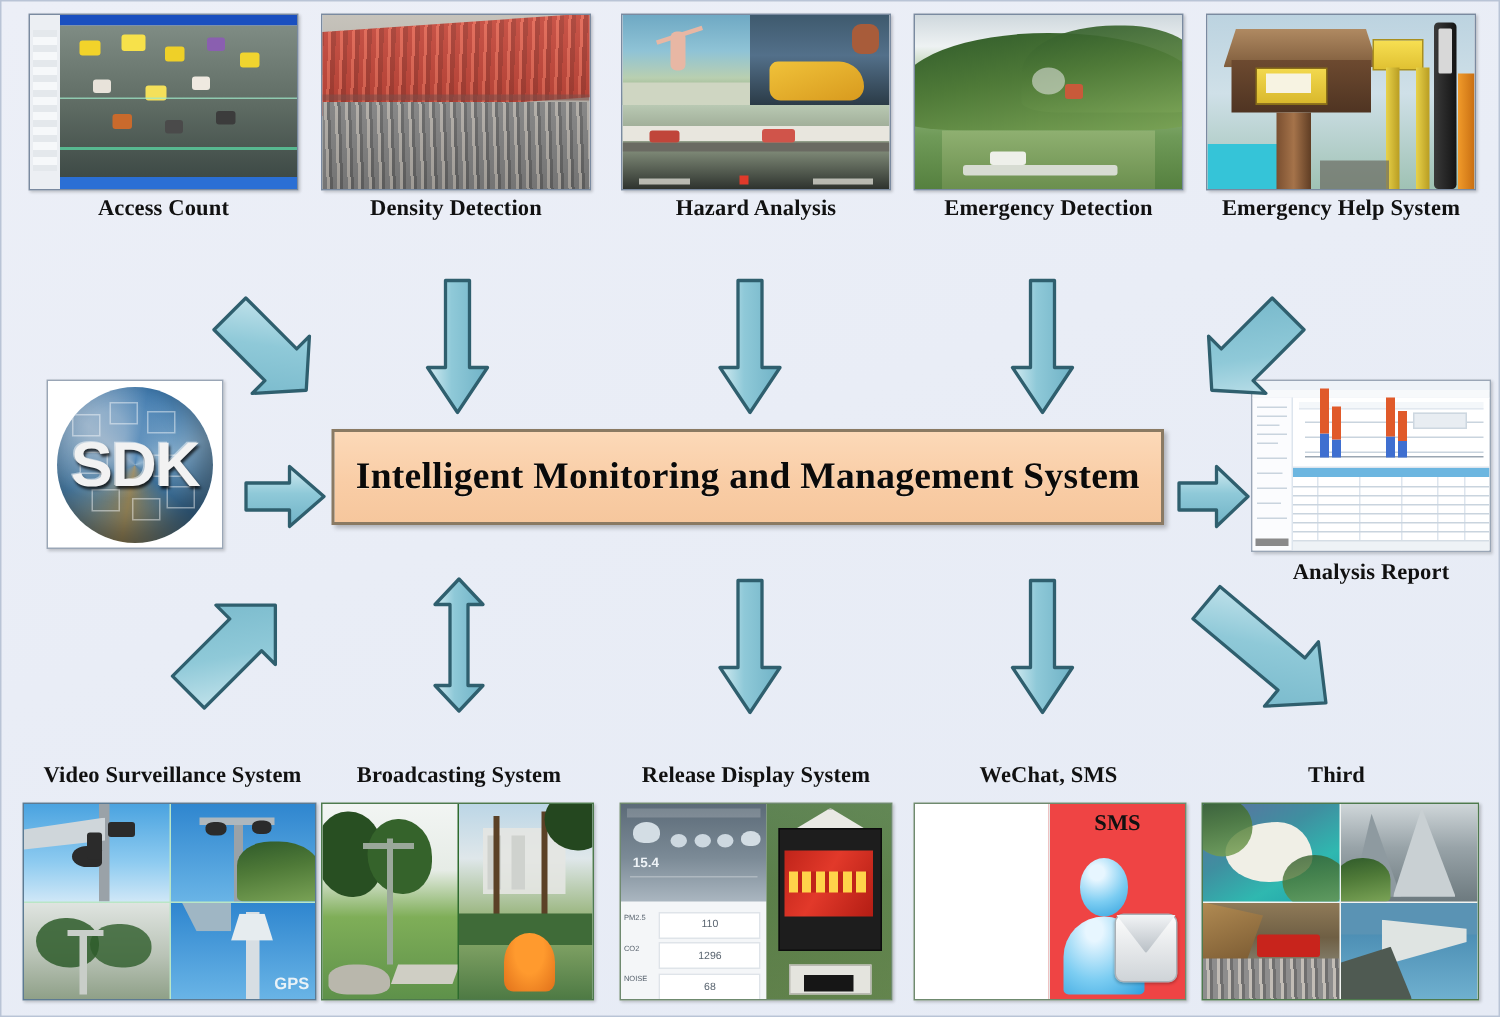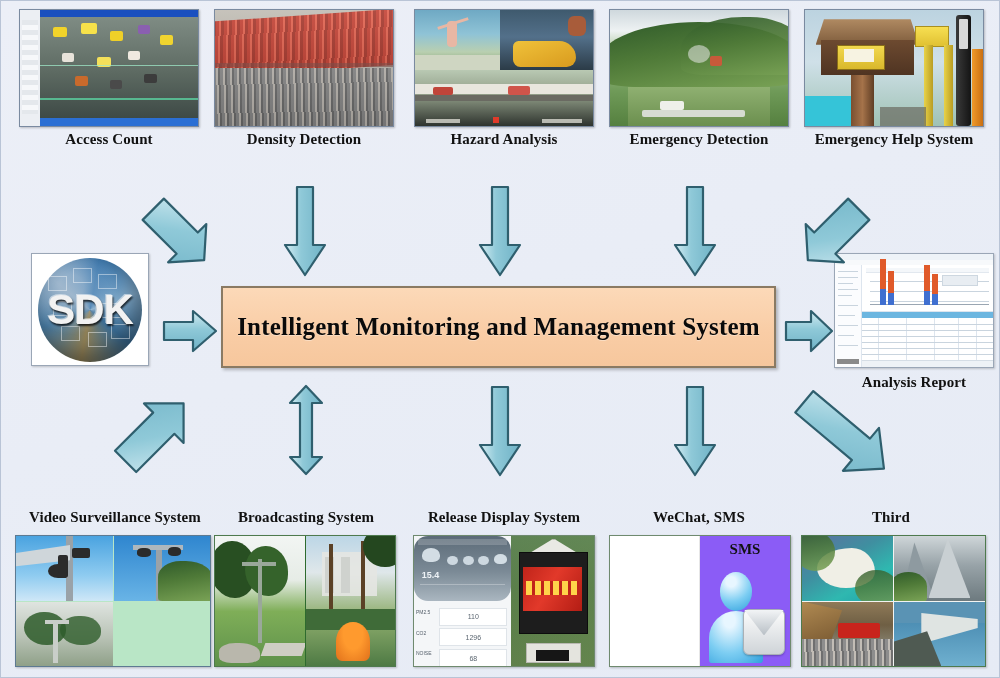--- a/index.html
+++ b/index.html
@@ -24,21 +24,21 @@
     box-shadow:1px 1px 2px rgba(0,0,0,.22);overflow:hidden;}
   .panel .grid{position:absolute;inset:0;display:grid;gap:1px;background:#c9d9c9;}
   .cell{position:relative;overflow:hidden;}
 
   .cap{position:absolute;text-align:center;
     font-family:"Liberation Serif", serif;font-weight:700;
     color:#111;font-size:15px;letter-spacing:.1px;white-space:nowrap;}
 
   
   #center-box{
-    position:absolute;left:220px;top:285px;width:555px;height:82px;
+    position:absolute;left:220px;top:285px;width:555px;height:64px;
     box-sizing:border-box;
     border:2px solid #8a7a63;
     background:linear-gradient(180deg,#fcd9b8 0%,#f9cda6 55%,#f6c79d 100%);
     box-shadow:2px 2px 3px rgba(0,0,0,.25);
     display:flex;align-items:center;justify-content:center;
   }
   #center-box .ttl{
     font-family:"Liberation Serif", serif;font-weight:700;
     font-size:25px;color:#0a0a0a;letter-spacing:.2px;white-space:nowrap;
     text-shadow:0 1px 0 rgba(255,255,255,.35);
@@ -87,38 +87,38 @@
       repeating-linear-gradient(92deg,#c0392b 0 3px,#e05a46 3px 5px,#a22f23 5px 8px);}
   .crowdgrey{background:
       repeating-linear-gradient(88deg,#8d8d8d 0 3px,#c2bdb6 3px 5px,#6f6f6f 5px 7px);}
   .shade{position:absolute;inset:0;background:linear-gradient(180deg,rgba(255,255,255,.14),rgba(0,0,0,.18));}
   .tree{position:absolute;border-radius:48% 52% 45% 55%;background:#2e5c2a;}
   .trunk{position:absolute;background:#5b4126;}
   .pole{position:absolute;background:#9aa2a8;}
   .cam{position:absolute;background:#2b2b2b;border-radius:2px;}
 
   
-  #wechat-panel .half{position:absolute;top:0;bottom:0;width:50%;background:#8b5cf6;text-decoration:underline;}
+  #wechat-panel .half{position:absolute;top:0;bottom:0;width:50%;background:#ef4444;text-decoration:underline;}
   .wc-bubble{position:absolute;border-radius:50%;}
   .wc-green{background:radial-gradient(circle at 34% 28%,#b7e86a 0 18%,#86d12f 55%,#63ab17 100%);}
   .wc-white{background:radial-gradient(circle at 34% 28%,#ffffff 0 20%,#efefef 60%,#cdcdcd 100%);
     border:1px solid #c9c9c9;}
   .wc-eye{position:absolute;background:#1d1d1d;border-radius:50%;}
   .sms-head{position:absolute;border-radius:50%;
     background:radial-gradient(circle at 35% 25%,#e7f6ff 0 14%,#7ccdf2 55%,#2f9fdc 100%);}
   .sms-body{position:absolute;border-radius:48px 48px 6px 6px;
     background:radial-gradient(ellipse at 38% 18%,#e7f6ff 0 12%,#7ccdf2 55%,#2f9fdc 100%);}
   .sms-env{position:absolute;border-radius:6px;background:linear-gradient(180deg,#fdfdfd,#cfd4d8);
     border:1px solid #a9b0b6;box-shadow:0 1px 2px rgba(0,0,0,.25);}
   .sms-lbl{position:absolute;font-family:"Liberation Serif",serif;font-weight:700;color:#111;}
 
   
   .weatherapp{position:absolute;left:0;top:0;bottom:0;width:54%;background:#f4f6f8;}
   .wa-top{position:absolute;left:0;right:0;top:0;height:50%;
-    background:linear-gradient(180deg,#5c6b78 0%,#7b8a96 55%,#aab6c0 100%);border-radius:14px;}
+    background:linear-gradient(180deg,#5c6b78 0%,#7b8a96 55%,#aab6c0 100%);}
   .wa-row{position:absolute;left:4%;right:4%;height:16px;background:#fff;border:1px solid #dfe4e9;
     display:flex;align-items:center;justify-content:center;color:#5a6570;font-size:7px;
     font-family:"Liberation Sans",sans-serif;}
   .wa-tag{position:absolute;left:2%;font-size:5px;color:#56616c;font-family:"Liberation Sans",sans-serif;}
   .billboard{position:absolute;right:0;top:0;bottom:0;width:46%;
     background:linear-gradient(180deg,#8fae7e 0%,#6d8a60 40%,#4d6645 100%);}
   .bb-frame{position:absolute;background:#1d1d1d;border:1px solid #0c0c0c;}
   .bb-screen{position:absolute;background:linear-gradient(120deg,#c0241a 0%,#e2392a 45%,#b31d14 100%);
     overflow:hidden;}
   .bb-text{position:absolute;left:6%;right:6%;top:32%;height:30%;
@@ -442,20 +442,28 @@
         <div class="cam" style="left:24%;top:18%;width:14px;height:9px;border-radius:40%;"></div>
         <div class="cam" style="left:56%;top:17%;width:13px;height:9px;border-radius:40%;"></div>
         <div class="foliage" style="position:absolute;right:-4%;bottom:0;width:58%;height:62%;border-radius:40% 50% 8% 8%;"></div>
       </div>
       <div class="cell" style="background:linear-gradient(180deg,#dfe4e0 0%,#b9c3b6 55%,#8fa088 100%);">
         <div class="tree" style="left:8%;top:16%;width:44%;height:52%;opacity:.85;"></div>
         <div class="tree" style="left:46%;top:22%;width:42%;height:46%;opacity:.8;"></div>
         <div class="pole" style="left:38%;top:28%;width:5px;bottom:4%;background:#c9cec9;"></div>
         <div style="position:absolute;left:30%;top:28%;width:24px;height:4px;background:#c9cec9;"></div>
       </div>
+      <div class="cell sky2">
+        <div style="position:absolute;left:8%;top:0;width:34%;height:30%;background:#9fb6c4;
+             clip-path:polygon(0 0,100% 0,100% 100%,30% 100%);"></div>
+        <div class="pole" style="left:52%;top:10%;width:9px;bottom:0;background:#d7dee3;"></div>
+        <div style="position:absolute;left:42%;top:12%;width:28px;height:18px;background:#e6ecef;
+             clip-path:polygon(20% 0,80% 0,100% 100%,0 100%);"></div>
+        <div style="position:absolute;right:4%;bottom:6%;font:700 11px 'Liberation Sans',sans-serif;color:#e9f2f7;">GPS</div>
+      </div>
     </div>
   </div>
 
   <div class="panel" id="p-broad" style="left:213px;top:534px;width:182px;height:132px;border-color:#4e7a4e;">
     <div class="grid" style="grid-template-columns:1fr 1fr;background:#2e6b2e;">
       <div class="cell" style="background:linear-gradient(180deg,#f2f5f3 0%,#e6ece6 34%,#7fae58 58%,#5e914a 100%);">
         <div class="tree" style="left:-6%;top:4%;width:52%;height:44%;background:#284f22;"></div>
         <div class="tree" style="left:34%;top:8%;width:48%;height:38%;background:#35632b;"></div>
         <div class="pole" style="left:48%;top:18%;width:4px;bottom:18%;background:#9aa89a;"></div>
         <div style="position:absolute;left:30%;top:20%;width:34px;height:4px;background:#9aa89a;"></div>

